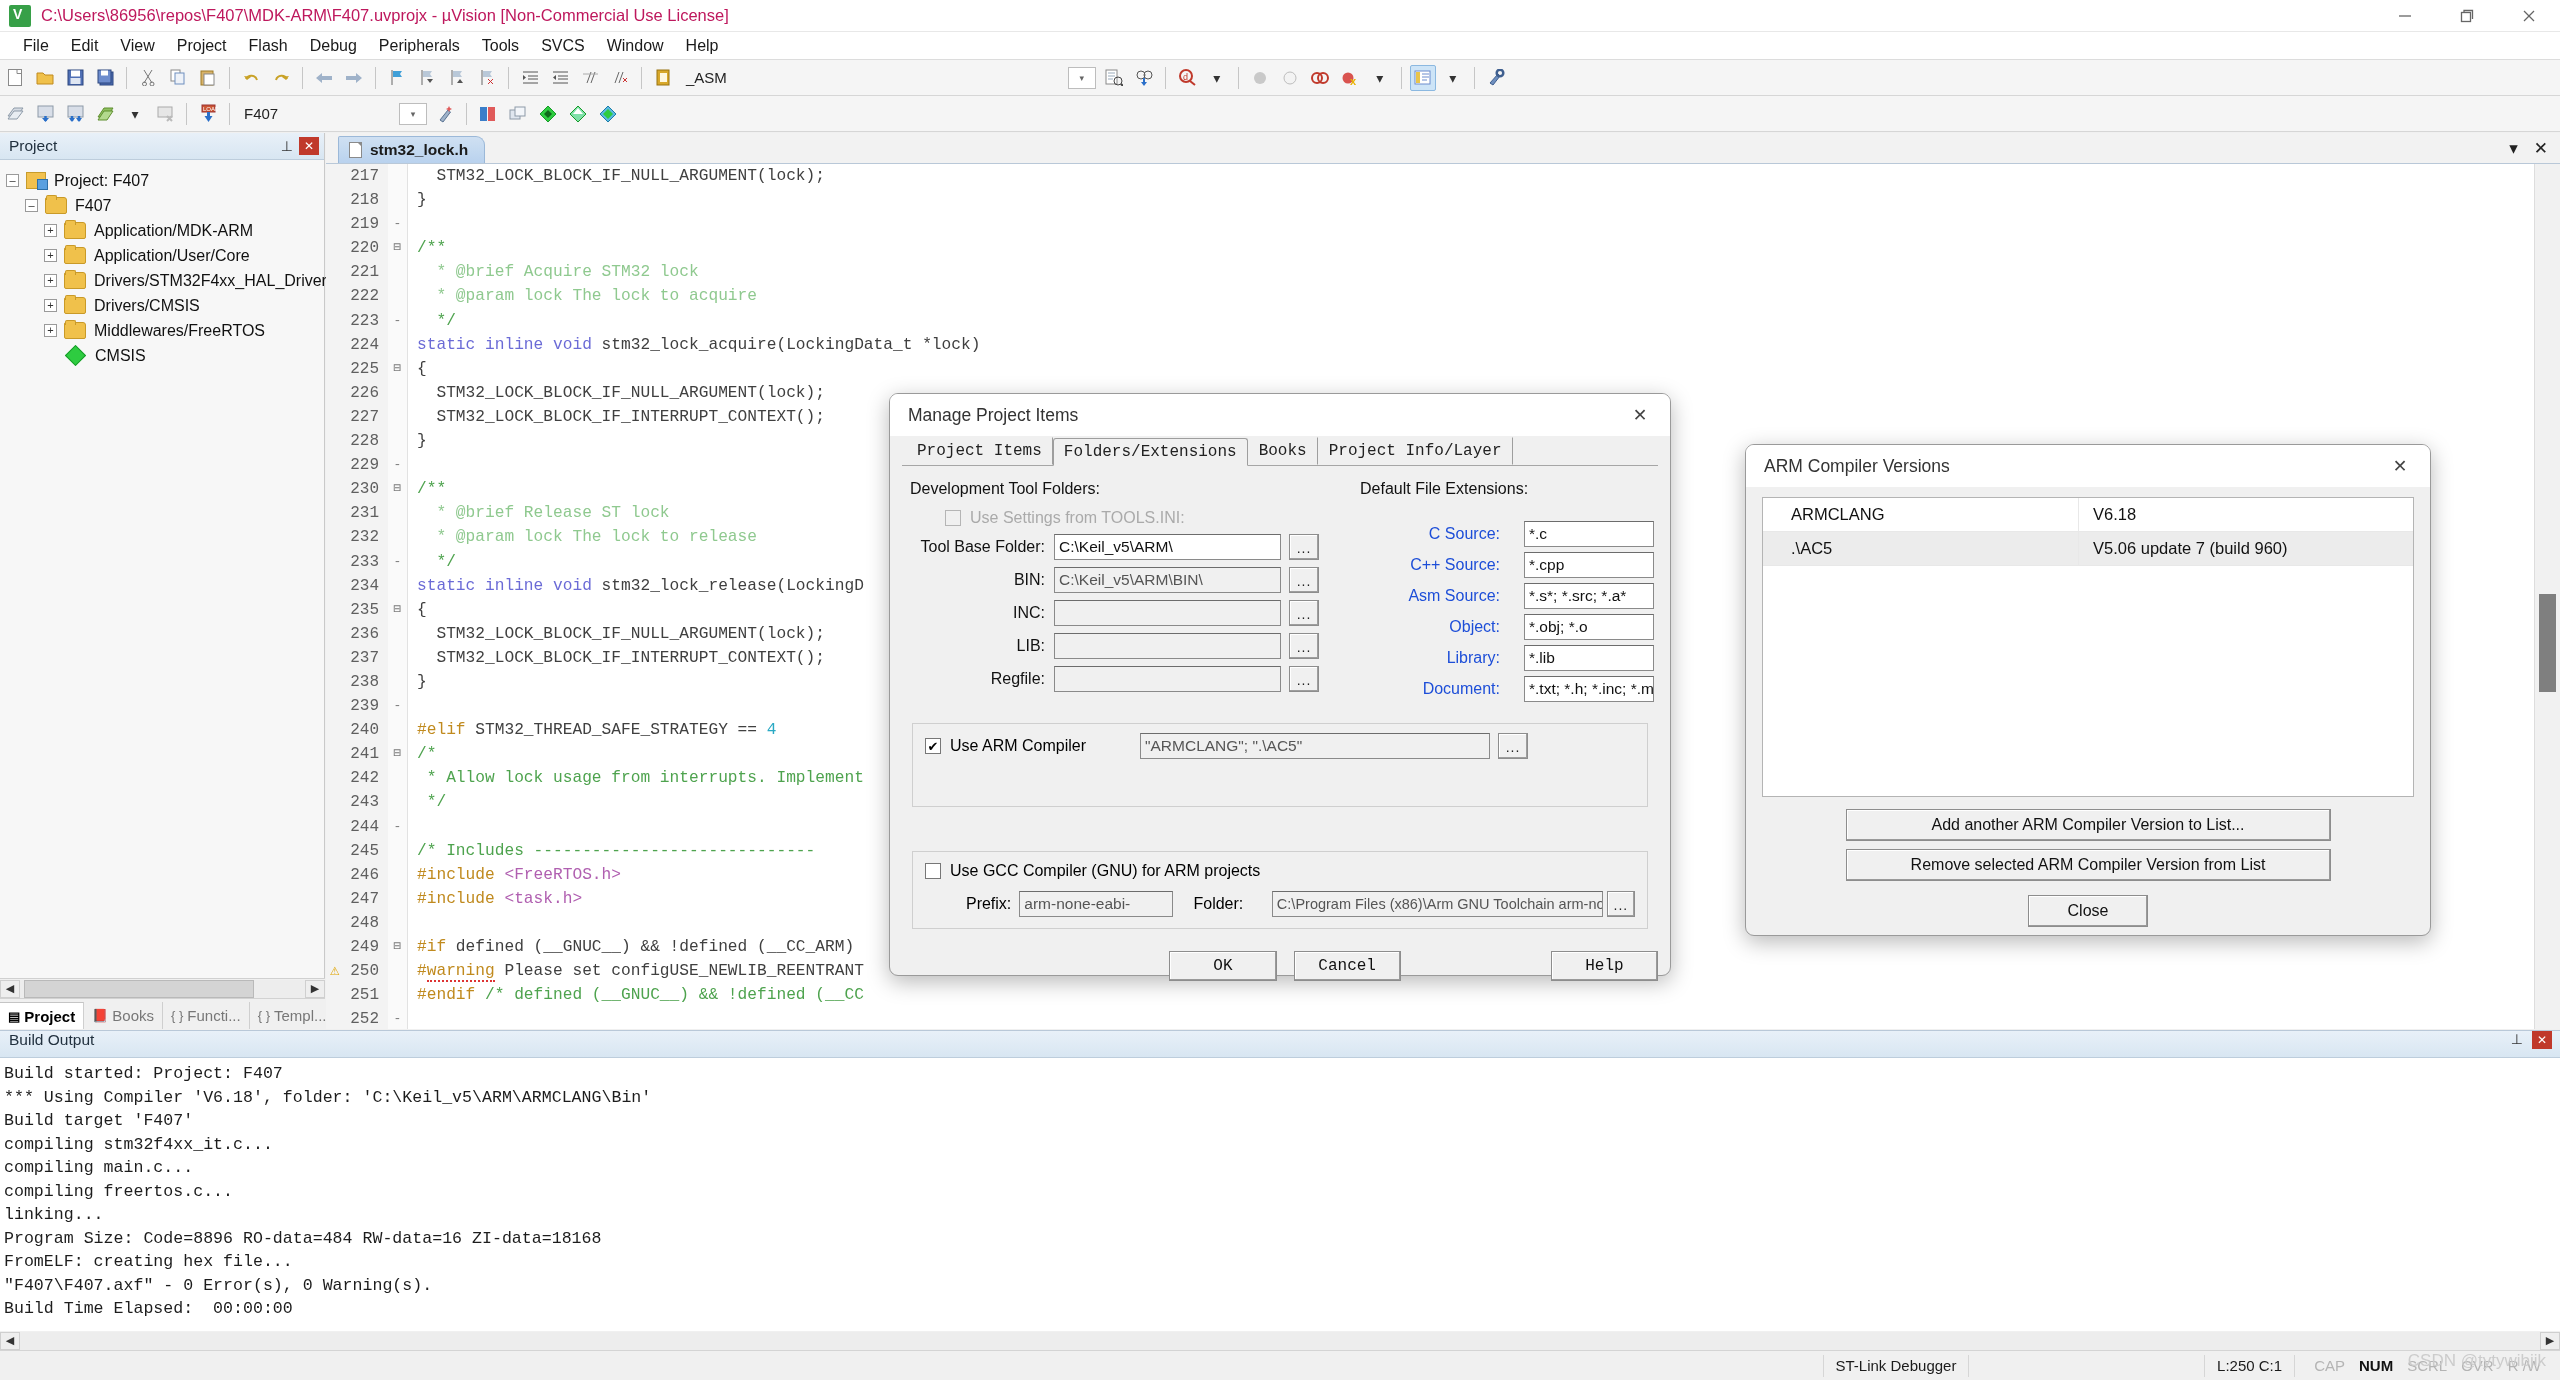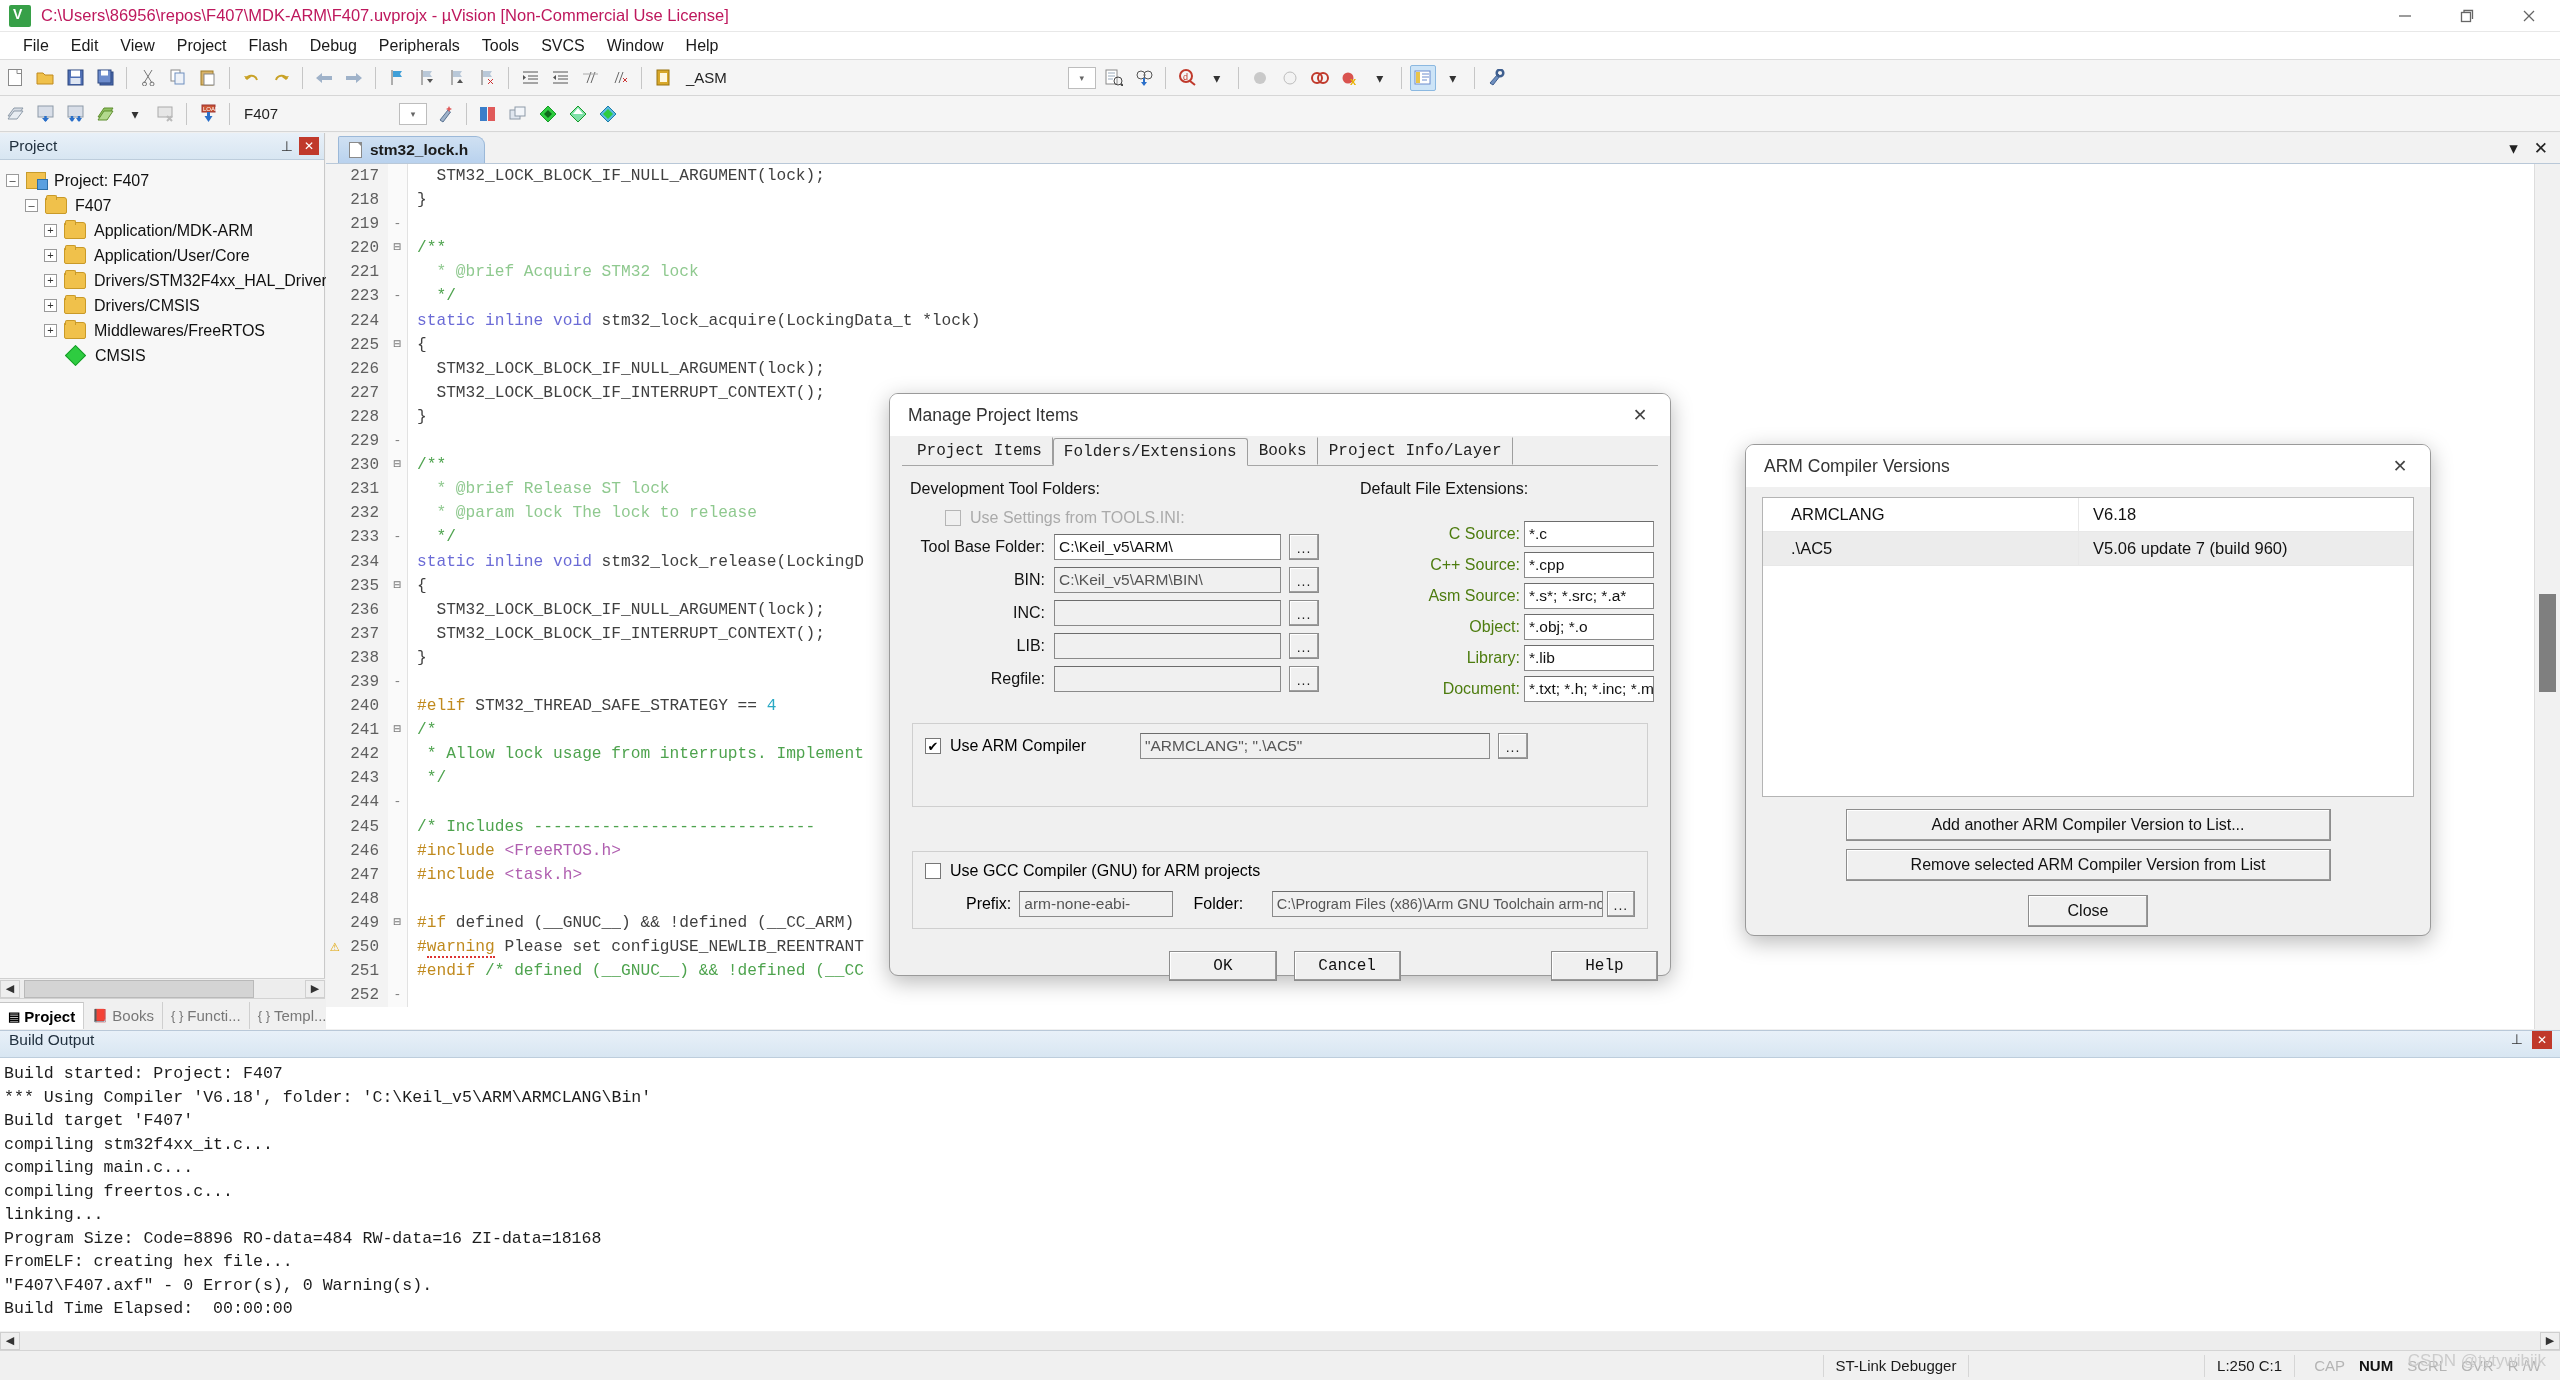--- a/index.html
+++ b/index.html
@@ -141,21 +141,21 @@
     box-shadow:inset -1px -1px 0 #9e9e9e, inset 1px 1px 0 #ffffff; display:flex; align-items:flex-end;
     justify-content:center; font-size:14px; color:#222; padding-bottom:3px; letter-spacing:1px;}
   .chk{ width:16px;height:16px;background:#fff;border:1px solid #777; display:flex;align-items:center;
     justify-content:center; font-size:13px; line-height:1; color:#000; flex:0 0 auto;}
   .chk.dis{ background:#f0f0f0; border-color:#b5b5b5;}
   .grpbox{ border:1px solid #cfcfcf; }
   .dbtn{ background:#f0f0f0; border:1px solid #8d8d8d; box-shadow:inset -1px -1px 0 #9a9a9a, inset 1px 1px 0 #fff;
     display:flex; align-items:center; justify-content:center; font-size:16px; color:#111; }
   .dbtn.mono{ font-family:"Liberation Mono", monospace; }
   .ext-row{ display:flex; align-items:center; justify-content:flex-end; margin-bottom:5px;}
-  .ext-label{ font-size:16px; color:#4d7c0f; padding-right:4px;text-align:center; }
+  .ext-label{ font-size:16px; color:#1d4ed8; padding-right:24px;text-align:center; }
 
   
   #acv{ left:1745px; top:444px; width:686px; height:492px;}
   .acv-body{ padding:10px 16px 12px 16px;}
   .lv{ background:#fff; border:1px solid #b4b4b4; height:300px; position:relative; overflow:hidden;}
   .lv-head{ display:flex; height:38px; align-items:center; border-bottom:1px solid #dcdcdc;}
   .lv-h{ font-size:16.5px; color:#111; padding-left:14px;}
   .lv-h.c1{ width:316px; border-right:1px solid #dcdcdc;}
   .lv-row{ display:flex; height:34px; align-items:center; border-bottom:1px solid #e8e8e8;}
   .lv-row.sel{ background:#ececec;}
@@ -617,20 +617,25 @@
         </div>
         <div class="codeline">
           <div class="ln">220</div>
           <div class="fold">⊟</div>
           <div class="ctext"><span class="cm">/**</span></div>
         </div>
         <div class="codeline">
           <div class="ln">221</div>
           <div class="fold"></div>
           <div class="ctext"><span class="cm2">  * @brief Acquire STM32 lock</span></div>
+        </div>
+        <div class="codeline">
+          <div class="ln">222</div>
+          <div class="fold"></div>
+          <div class="ctext"><span class="cm2">  * @param lock The lock to acquire</span></div>
         </div>
         <div class="codeline">
           <div class="ln">223</div>
           <div class="fold">-</div>
           <div class="ctext"><span class="cm">  */</span></div>
         </div>
         <div class="codeline">
           <div class="ln">224</div>
           <div class="fold"></div>
           <div class="ctext"><span class="kw">static inline void</span> stm32_lock_acquire(LockingData_t *lock)</div>

